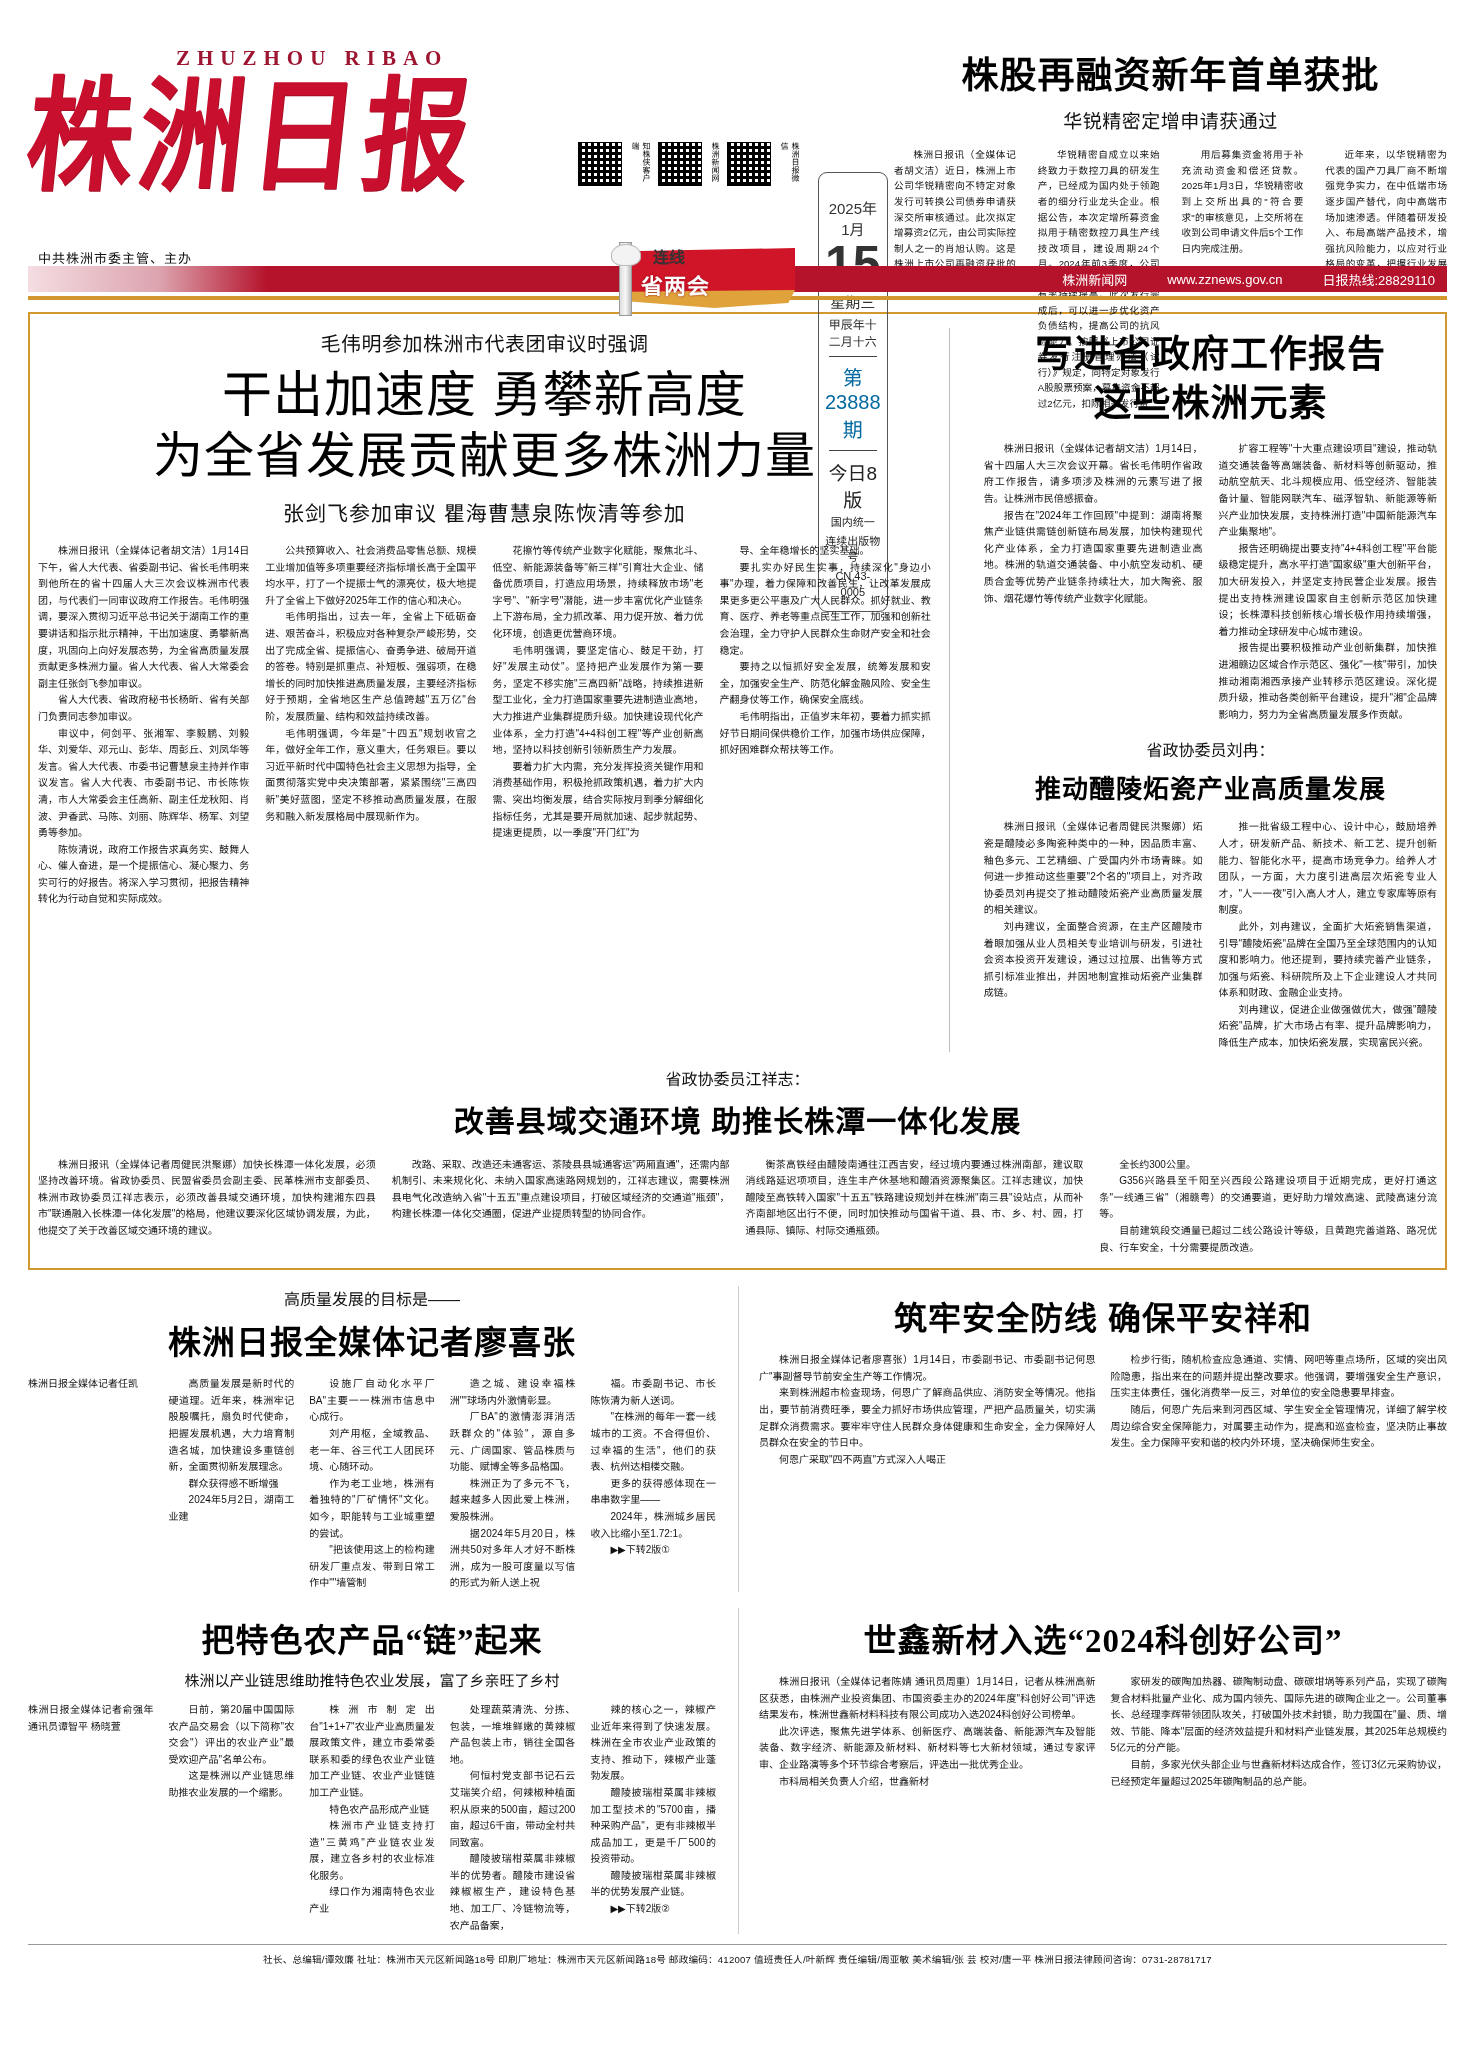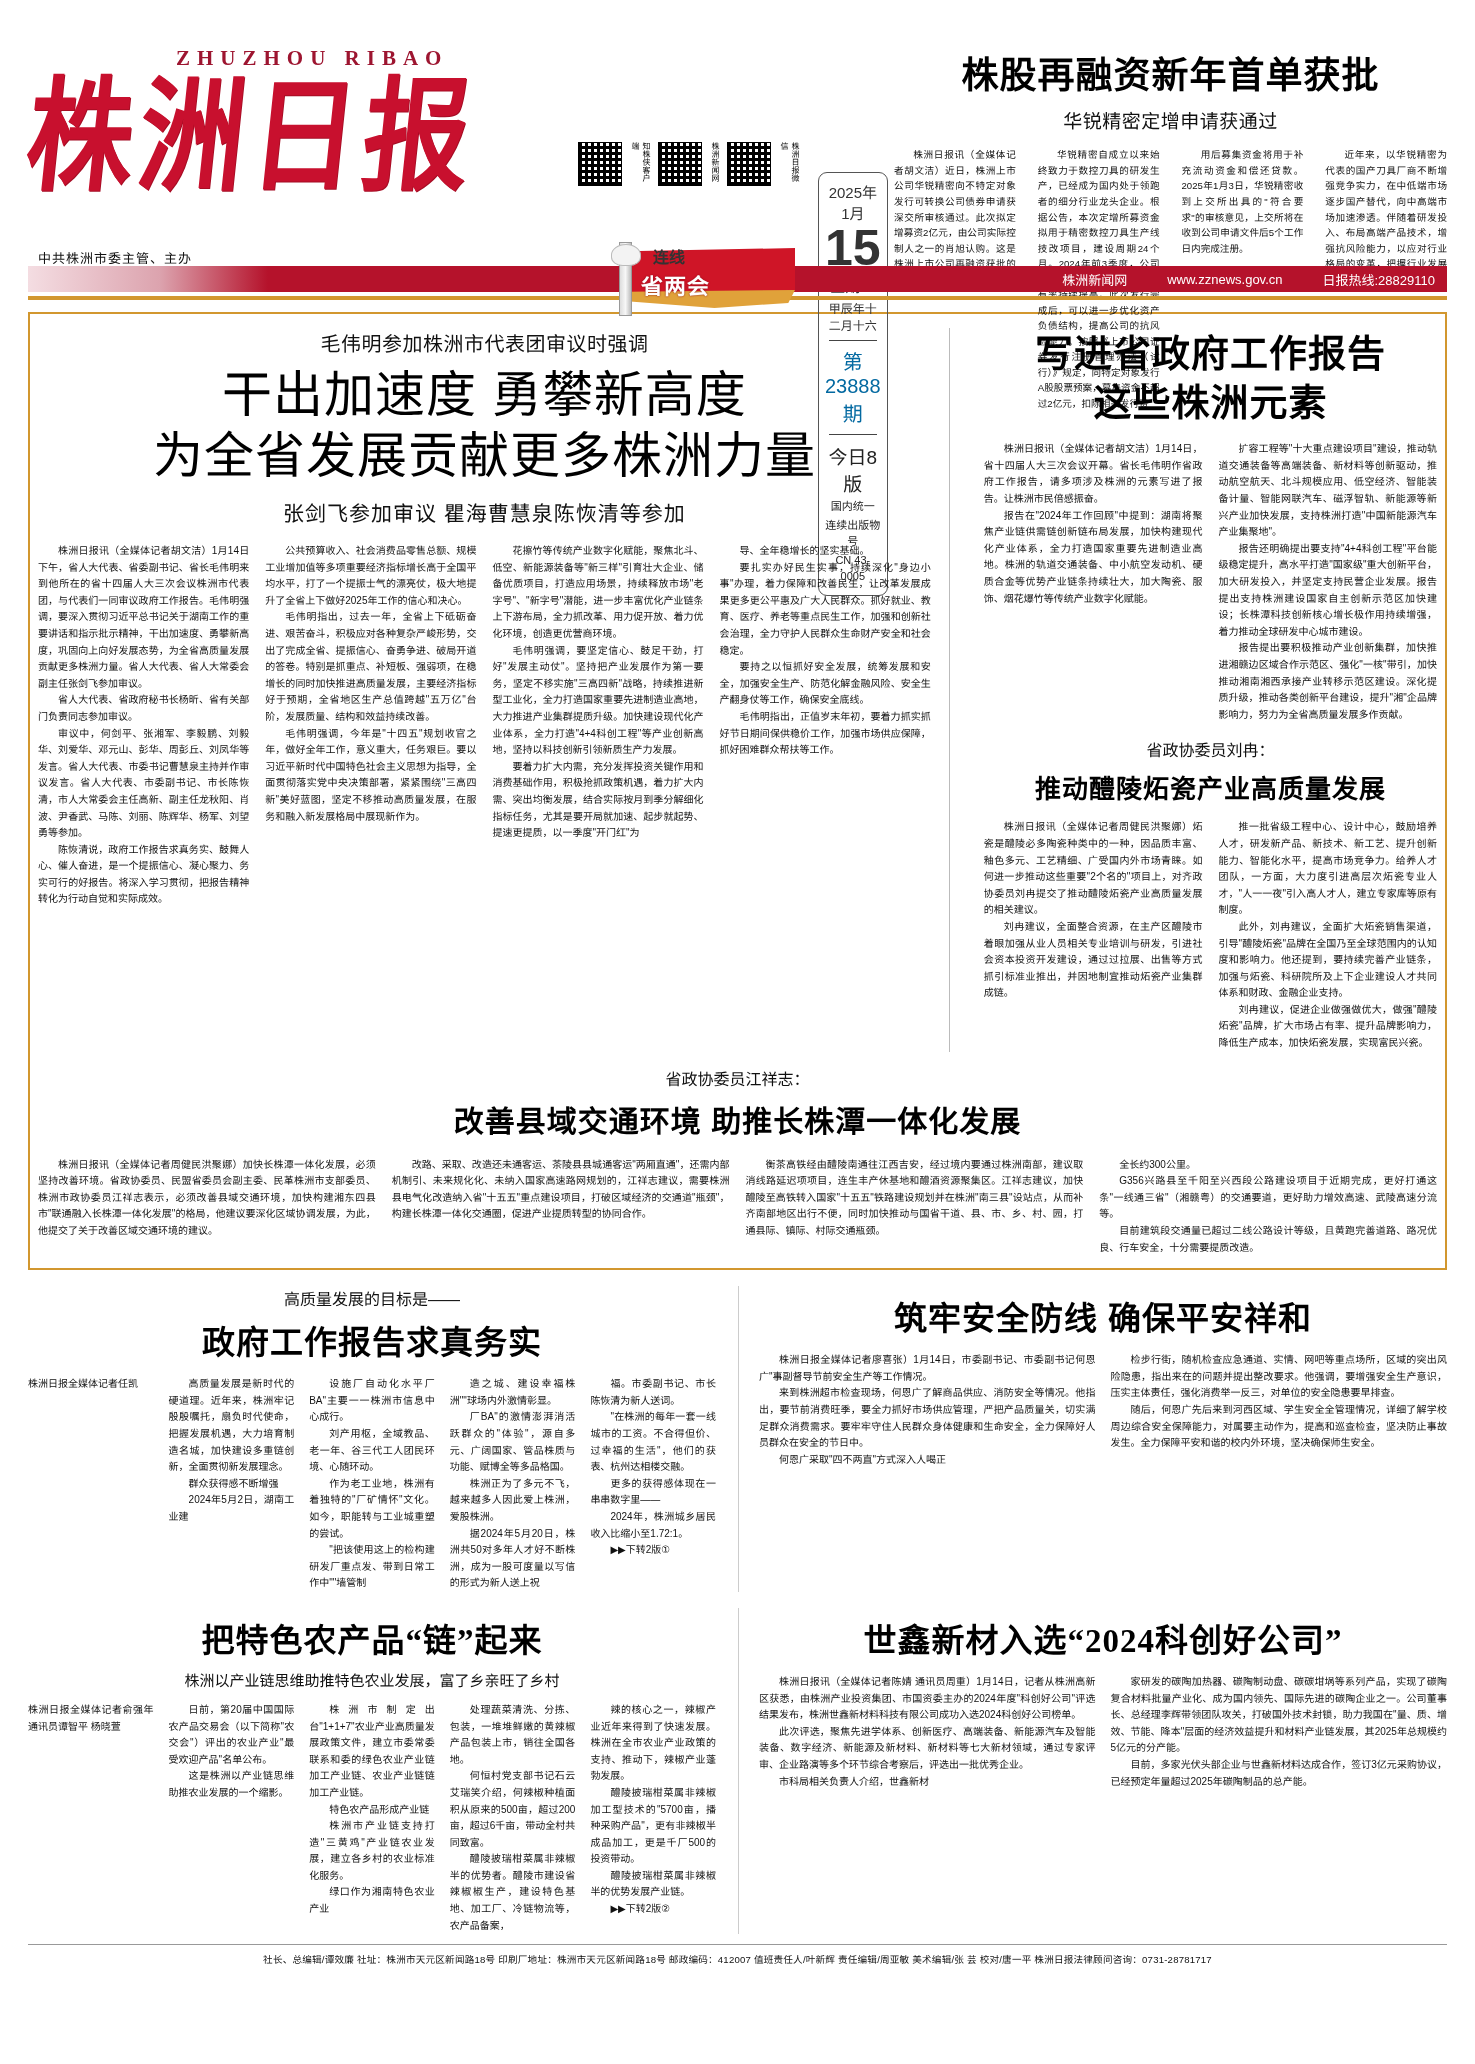--- a/index.html
+++ b/index.html
@@ -47,21 +47,21 @@
   .qr{width:44px;}
   .qr-img{width:44px;height:44px;
     background-image:
       repeating-linear-gradient(0deg,#000 0 3px,transparent 3px 6px),
       repeating-linear-gradient(90deg,#000 0 3px,transparent 3px 6px);
     background-color:#fff;border:1px solid #000;box-sizing:border-box;}
   .qr-label{font-size:8px;writing-mode:vertical-rl;text-orientation:upright;height:44px;letter-spacing:0;}
 
   .datebox{
     width:128px;border:1.4px solid #555;border-radius:9px;
-    padding:8px 6px 10px;box-sizing:border-box;text-align:center;
+    padding:24px 6px 10px;box-sizing:border-box;text-align:center;
     margin-left:8px;margin-top:30px;
   }
   .db-ym{font-size:15px;letter-spacing:0;color:#333;}
   .db-day{font-size:50px;font-weight:700;line-height:0.98;color:#333;margin:1px 0 2px;}
   .db-week{font-size:15px;color:#333;}
   .db-lunar{font-size:12px;color:#333;margin-top:3px;}
   .db-rule{border-top:1.3px solid #444;margin:7px 4px 5px;}
   .db-issue{font-size:20px;color:#0369a1;}
   .db-pages{font-size:19px;margin-top:7px;color:#222;}
   .db-cn{font-size:11px;color:#222;line-height:1.45;margin-top:3px;}
@@ -301,21 +301,21 @@
           <div style="text-indent: 2em;">目前建筑段交通量已超过二线公路设计等级，且黄跑完善道路、路况优良、行车安全，十分需要提质改造。</div>
         </div>
     </div>
   </div>
 
   <div class="lower">
     <div class="lowgrid">
 
       <div class="low-left">
         <div class="ls-kicker">高质量发展的目标是——</div>
-        <div class="ls-title">政府工作报告求真务实</div>
+        <div class="ls-title">株洲日报全媒体记者廖喜张</div>
         <div class="c3">
           <div>株洲日报全媒体记者任凯</div>
           <div class="indent">
               <div style="text-indent: 2em;">高质量发展是新时代的硬道理。近年来，株洲牢记殷殷嘱托，扇负时代使命，把握发展机遇，大力培育制造名城，加快建设多重链创新，全面贯彻新发展理念。</div>
               <div style="text-indent: 2em;">群众获得感不断增强</div>
               <div style="text-indent: 2em;">2024年5月2日，湖南工业建</div>
             </div>
           <div class="indent">
               <div style="text-indent: 2em;">设施厂自动化水平厂BA"主要一一株洲市信息中心成行。</div>
               <div style="text-indent: 2em;">刘产用枢，全域教品、老一年、谷三代工人团民环境、心随环动。</div>

